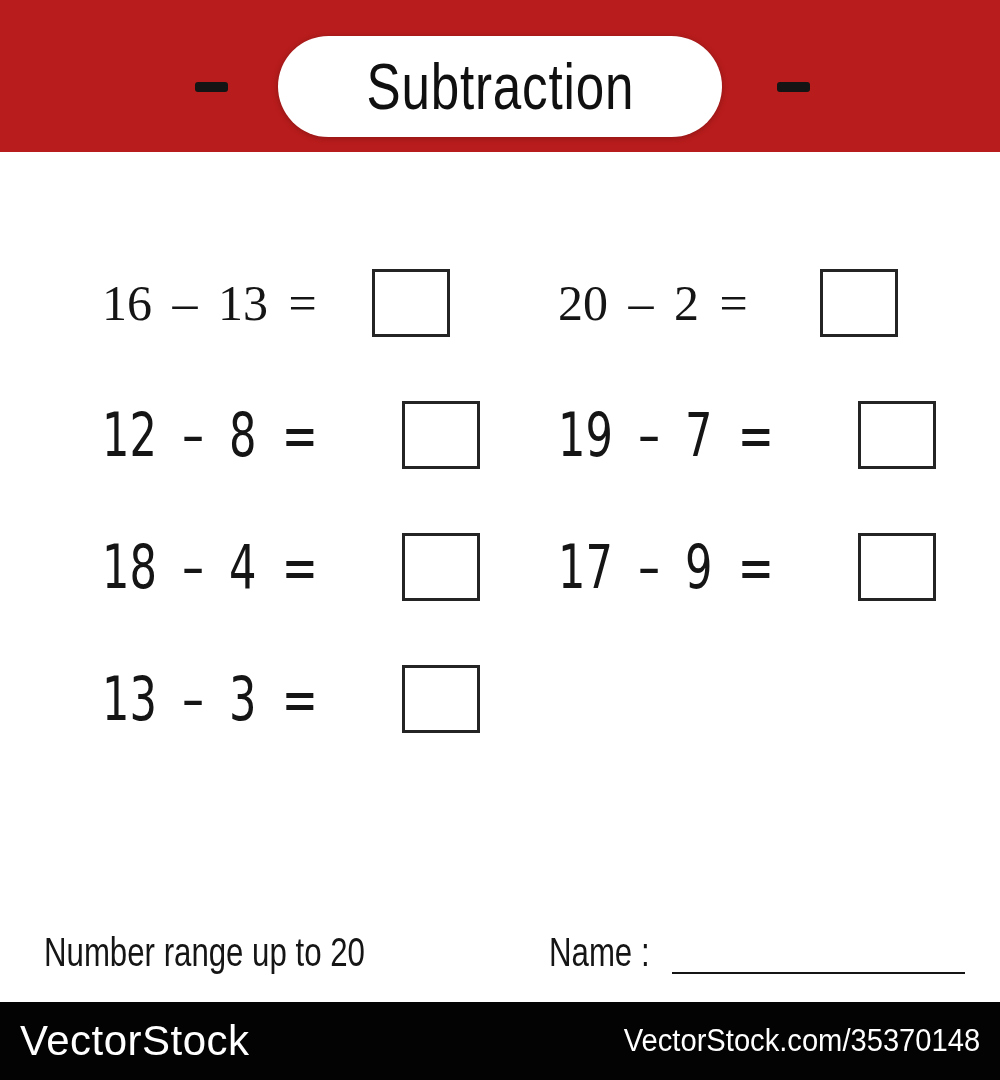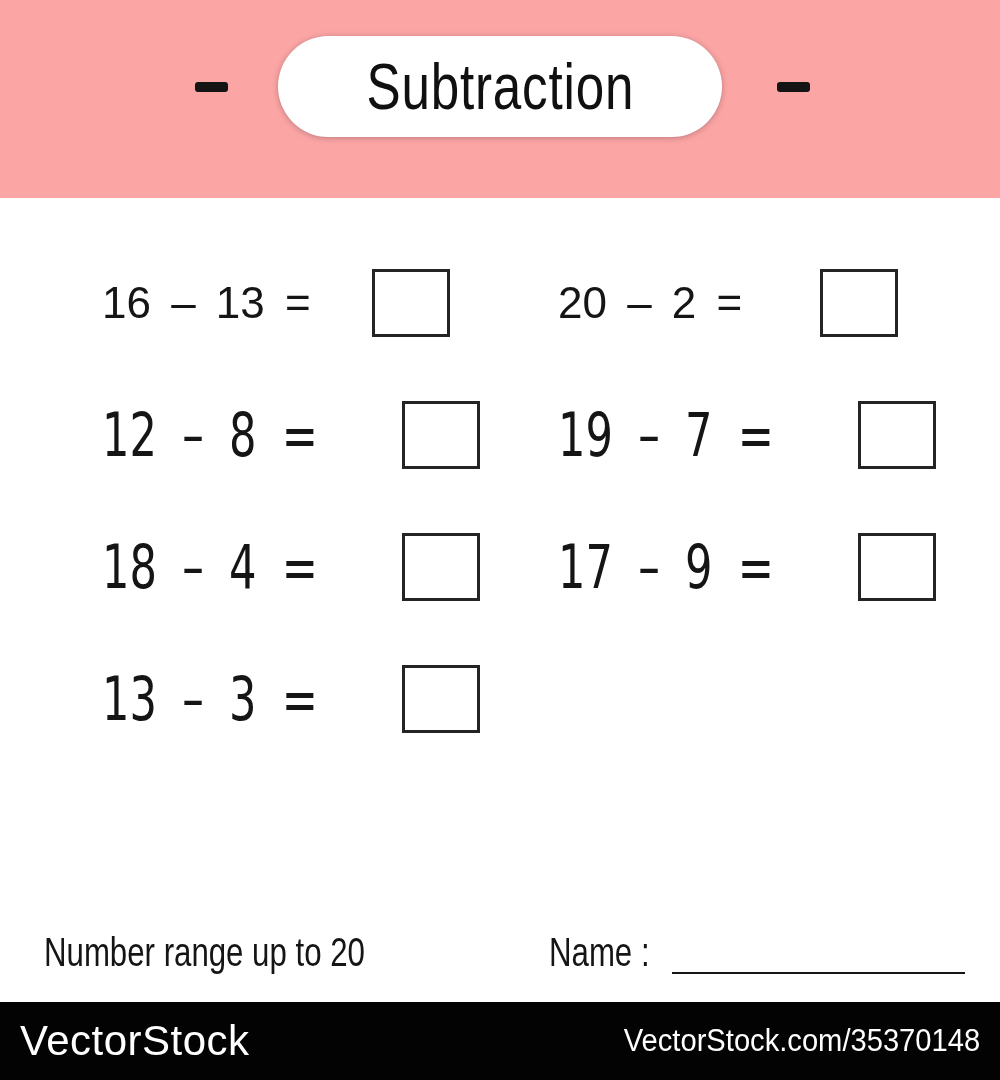--- a/index.html
+++ b/index.html
@@ -2,41 +2,41 @@
 <html><head>
 <meta charset="utf-8">
 <style>
   html,body{margin:0;padding:0;}
   body{
     width:1000px;height:1080px;position:relative;overflow:hidden;
     background:#ffffff;font-family:"Liberation Sans",sans-serif;color:#111;
   }
 
   
-  .banner{position:absolute;left:0;top:0;width:1000px;height:198px;background:#fca5a5;text-decoration:underline;}
+  .banner{position:absolute;left:0;top:0;width:1000px;height:152px;background:#b91c1c;text-decoration:underline;}
   .pill{
     position:absolute;left:278px;top:36px;width:444px;height:101px;background:#ffffff;
     border-radius:52px;display:flex;align-items:center;justify-content:center;
     box-shadow:0 1px 6px rgba(0,0,0,0.25);
   }
   .title{
     font-size:64px;font-weight:400;color:#101010;white-space:nowrap;
     transform:scaleX(0.80);transform-origin:50% 50%;letter-spacing:1px;
   }
   .bminus{position:absolute;top:82px;width:33px;height:10px;background:#141414;border-radius:3px;}
   .bminus.l{left:195px;}
   .bminus.r{left:777px;}
 
   
   .col{position:absolute;top:237px;display:flex;flex-direction:column;}
   .col.leftcol{left:102px;width:348px;}
   .col.rightcol{left:558px;width:340px;}
   .prob{height:132px;display:flex;align-items:center;justify-content:space-between;}
   .eq{white-space:nowrap;color:#151515;}
-  .eq.wide{font-family:Liberation Sans, sans-serif;font-size:44px;word-spacing:8px;}
+  .eq.wide{font-family:Liberation Serif, serif;font-size:50px;word-spacing:8px;}
   .eq.narrow{
     font-family:"DejaVu Sans",sans-serif;font-size:60px;word-spacing:16px;
     transform:scaleX(0.72);transform-origin:0 50%;
   }
   .box{width:78px;height:68px;background:#fff;border:3px solid #242424;flex:none;box-sizing:border-box;}
 
   
   .range{
     position:absolute;left:44px;top:930px;font-size:40px;white-space:nowrap;
     transform:scaleX(0.78);transform-origin:0 50%;color:#151515;

